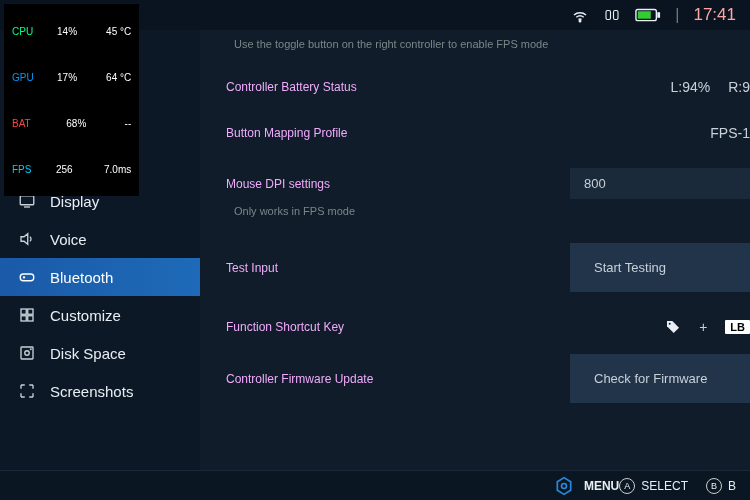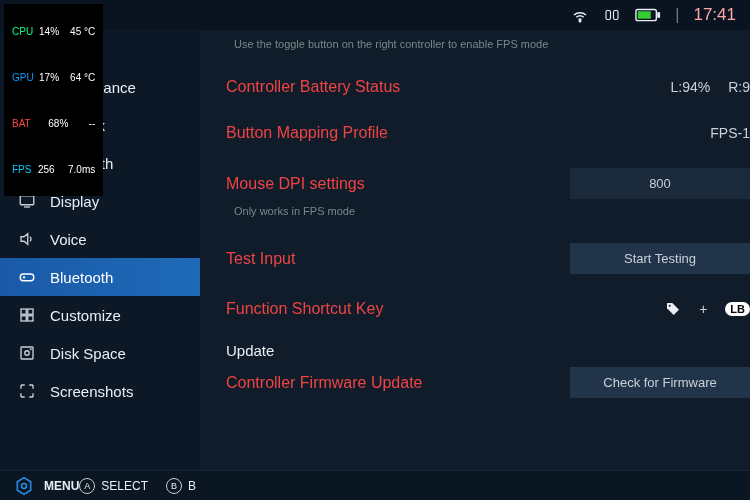--- a/index.html
+++ b/index.html
@@ -1,45 +1,45 @@
 <!DOCTYPE html>
 <html><head>
 <meta charset="utf-8">
 <style>
 *{margin:0;padding:0;box-sizing:border-box;font-family:"Segoe UI",Arial,sans-serif}
 body{background:#0a1420;color:#e8eef4;width:750px;height:500px;overflow:hidden;position:relative}
 .topbar{position:absolute;top:0;right:0;height:30px;display:flex;align-items:center;gap:14px;padding:0 14px;z-index:10}
 .topbar .ic{width:18px;height:18px;display:flex;align-items:center;justify-content:center}
 .clock{font-size:17px;color:#fca5a5;font-weight:400}
 .osd{position:absolute;top:4px;left:4px;background:#000;padding:4px 8px;font-family:monospace;font-size:10px;line-height:13px;z-index:20}
-.osd .row{display:flex;gap:0}
+.osd .row{display:flex;gap:18px}
 .osd .lbl{width:26px}
 .osd .v1{width:30px;color:#fff}
 .osd .v2{color:#fff}
 .c-cpu{color:#0f8}
 .c-gpu{color:#09f}
 .c-bat{color:#f44}
 .c-fps{color:#0cf}
 .layout{display:flex;height:470px;padding-top:30px}
 .sidebar{width:200px;background:#0c1826;display:flex;flex-direction:column}
 .side-item{display:flex;align-items:center;gap:14px;padding:10px 18px;font-size:15px;cursor:pointer}
 .side-item.active{background:linear-gradient(90deg,#1a5aa8,#1e6ab8);color:#fff;font-weight:500}
 .side-item .ic{width:18px;height:18px;display:flex;align-items:center;justify-content:center;flex-shrink:0}
 .main{flex:1;padding:0 0 0 26px;overflow:hidden;background:#101c2a}
 .hint{font-size:11px;color:#788;margin:8px 8px 14px}
 .row{display:flex;align-items:center;justify-content:space-between;padding:12px 0;min-height:46px}
-.row .label{font-size:16px;color:#ef4444}
+.row .label{font-size:12px;color:#f0abfc}
 .row .sub{font-size:11px;color:#788;margin-top:2px}
 .row .right{display:flex;align-items:center;gap:18px;font-size:14px;color:#c8d0d8}
-.dpi-box{background:#1a2a3a;padding:8px 14px;width:180px;font-size:13px;text-align:center}
-.btn{background:#22344a;padding:8px 24px;font-size:13px;width:180px;text-align:center;cursor:pointer}
+.dpi-box{background:#1a2a3a;padding:8px 14px;width:180px;font-size:13px;text-align:left}
+.btn{background:#22344a;padding:17px 24px;font-size:13px;width:180px;cursor:pointer}
 .sect{font-size:15px;color:#e8eef4;margin-top:10px;margin-bottom:4px}
 .shortcut{display:flex;align-items:center;gap:6px}
-.key-badge{background:#fff;color:#000;border-radius:7px;padding:1px 5px;font-size:11px;font-weight:700}
-.bottombar{position:absolute;bottom:0;left:0;right:0;height:30px;background:#0a1622;display:flex;align-items:center;justify-content:flex-start;padding:0 14px;border-top:1px solid #1a2838}
+.key-badge{background:#fff;color:#000;border-radius:1px;padding:1px 5px;font-size:11px;font-weight:700}
+.bottombar{position:absolute;bottom:0;left:0;right:0;height:30px;background:#0a1622;display:flex;align-items:center;justify-content:flex-end;padding:0 14px;border-top:1px solid #1a2838}
 .bottombar .left{display:flex;align-items:center;gap:10px;font-size:12px;font-weight:600}
 .bottombar .right{display:flex;align-items:center;gap:18px;font-size:12px}
 .bottombar .abtn{display:flex;align-items:center;gap:6px}
 .circle{width:16px;height:16px;border:1px solid #ccc;border-radius:50%;display:flex;align-items:center;justify-content:center;font-size:9px}
 svg{width:100%;height:100%}
 </style>
 </head>
 <body>
 
 <div class="osd">
@@ -215,21 +215,20 @@
       <div class="label">Function Shortcut Key</div>
       <div class="right shortcut">
         <span class="ic" style="width:16px;height:16px"><svg viewBox="0 0 24 24" fill="#e8eef4">
               <path d="M3 3h8l10 10-8 8L3 11V3z"></path>
               <circle cx="7" cy="7" r="1.5" fill="#101c2a"></circle>
             </svg></span>
         <span>+</span>
         <span class="key-badge">LB</span>
       </div>
     </div>
-    <div class="sect">Update</div>
     <div class="row" style="padding-top:4px">
       <div>
         <div class="label">Controller Firmware Update</div>
       </div>
       <div class="right">
           <div class="btn">Check for Firmware</div>
         </div>
     </div>
   </div>
 </div>

